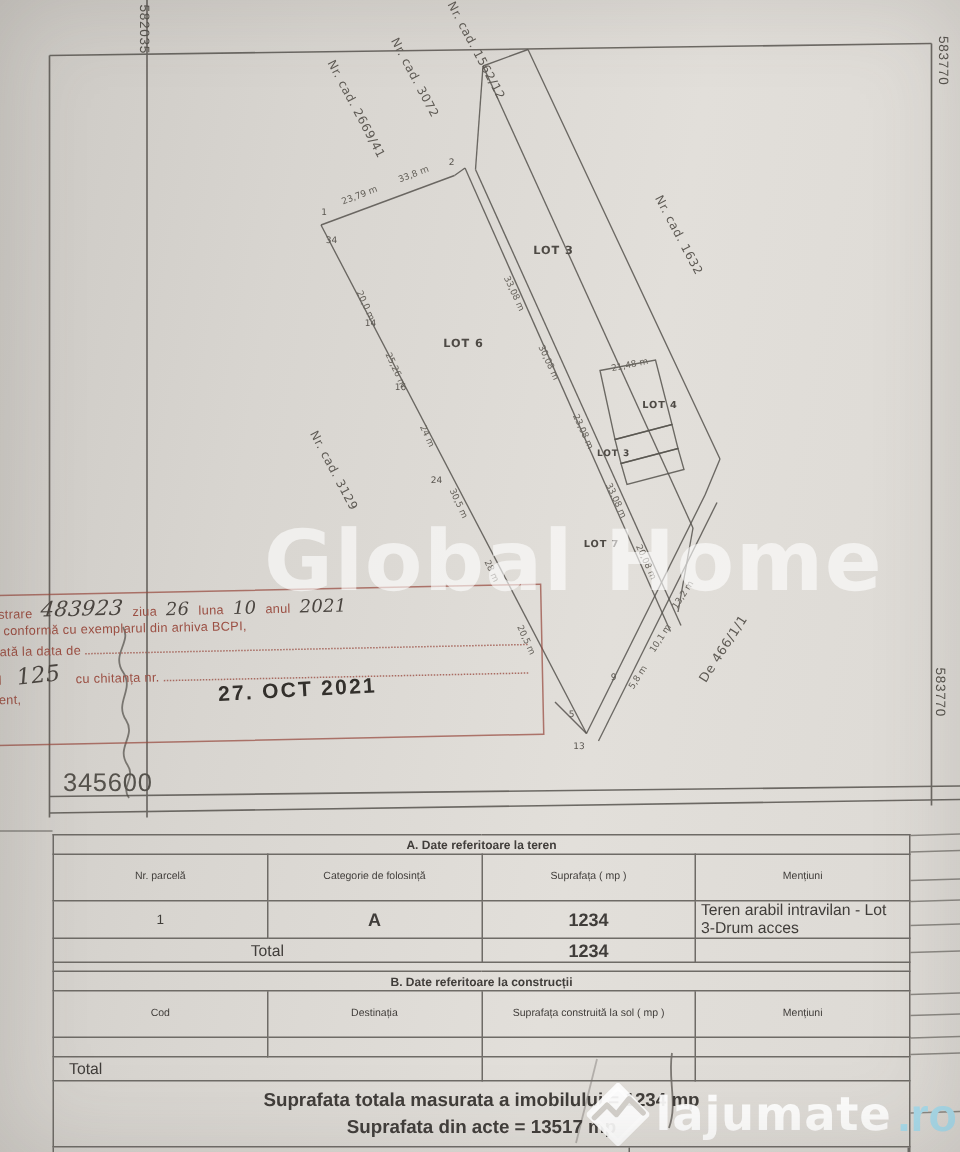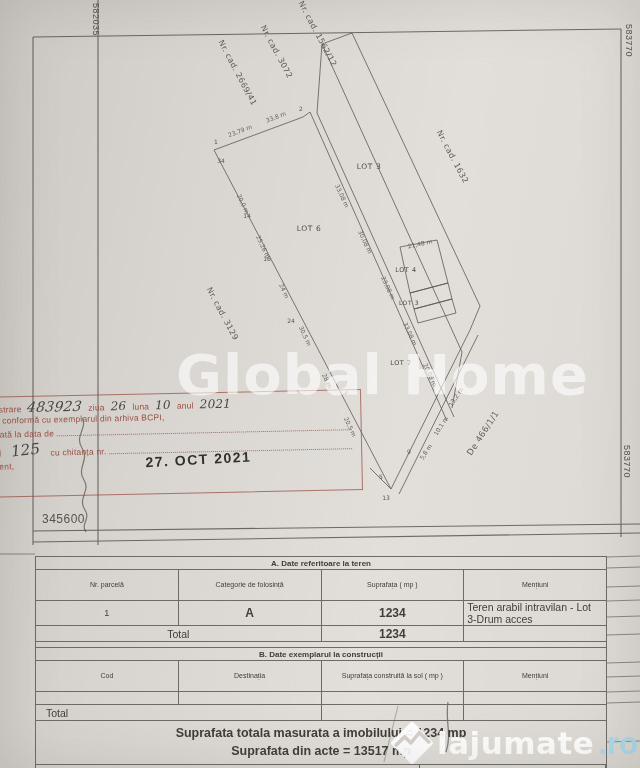--- a/index.html
+++ b/index.html
@@ -6,21 +6,21 @@
   #shot{position:relative;width:640px;height:768px;overflow:hidden;
         font-family:"Liberation Sans",sans-serif;
         background:linear-gradient(100deg,#ccc9c4 0%,#d8d5d0 28%,#e2dfda 62%,#dcd9d4 100%);}
   #shot::after{content:"";position:absolute;inset:0;pointer-events:none;
         box-shadow:inset 0 0 60px rgba(90,85,78,.18);}
   .photo{position:absolute;inset:0;filter:blur(.28px);}
   svg.layer{position:absolute;left:0;top:0;}
   .plan-label{position:absolute;color:#5a5650;white-space:nowrap;line-height:1;
         font-family:"DejaVu Sans",sans-serif;}
   .plan-label.nrcad{letter-spacing:.4px;color:#5e5a54;}
-  .plan-label.lot{color:#4e4a45;letter-spacing:.6px;}
+  .plan-label.lot{color:#4e4a45;letter-spacing:.6px;font-weight:bold;}
   .plan-label.dim{color:#66625b;}
   .plan-label.pt{color:#5a5650;}
   .grid-label{position:absolute;color:#55524c;font-size:9px;letter-spacing:.5px;white-space:nowrap;}
   .rot90{transform:rotate(90deg);transform-origin:left top;}
   
   #stamp{position:absolute;left:-24px;top:393px;width:384px;height:99px;
         border:1.5px solid rgba(150,70,58,.7);transform:rotate(-1.2deg);
         color:#9b4f43;font-size:8.5px;letter-spacing:.2px;}
   #stamp .sline{position:absolute;left:0;right:6px;display:flex;align-items:flex-end;white-space:nowrap;}
   .hw{font-family:"DejaVu Serif",serif;font-style:italic;color:#4a4540;line-height:1;}
@@ -118,21 +118,21 @@
 
     <div id="plan-labels">
         <div class="plan-label nrcad" style="left: 237px; top: 73px; font-size: 8px; transform: translate(-50%, -50%) rotate(62deg);">Nr. cad. 2669/41</div>
         <div class="plan-label nrcad" style="left: 276px; top: 52px; font-size: 8px; transform: translate(-50%, -50%) rotate(62deg);">Nr. cad. 3072</div>
         <div class="plan-label nrcad" style="left: 317px; top: 34px; font-size: 8px; transform: translate(-50%, -50%) rotate(62deg);">Nr. cad. 1562/12</div>
         <div class="plan-label nrcad" style="left: 452px; top: 157px; font-size: 8px; transform: translate(-50%, -50%) rotate(62deg);">Nr. cad. 1632</div>
         <div class="plan-label nrcad" style="left: 222px; top: 314px; font-size: 8px; transform: translate(-50%, -50%) rotate(62deg);">Nr. cad. 3129</div>
         <div class="plan-label nrcad" style="left: 483px; top: 433px; font-size: 8.5px; transform: translate(-50%, -50%) rotate(-57deg);">De 466/1/1</div>
         <div class="plan-label lot" style="left: 309px; top: 229px; font-size: 7.5px; transform: translate(-50%, -50%) rotate(0deg);">LOT 6</div>
         <div class="plan-label lot" style="left: 369px; top: 167px; font-size: 7.5px; transform: translate(-50%, -50%) rotate(0deg);">LOT 3</div>
-        <div class="plan-label lot" style="left: 406px; top: 270px; font-size: 6.5px; transform: translate(-50%, -50%) rotate(0deg);">LOT 4</div>
+        <div class="plan-label lot" style="left: 416px; top: 270px; font-size: 6.5px; transform: translate(-50%, -50%) rotate(0deg); padding-left: 48px;">LOT 4</div>
         <div class="plan-label lot" style="left: 409px; top: 303px; font-size: 6px; transform: translate(-50%, -50%) rotate(0deg);">LOT 3</div>
         <div class="plan-label lot" style="left: 401px; top: 363px; font-size: 6.5px; transform: translate(-50%, -50%) rotate(0deg);">LOT 7</div>
         <div class="plan-label dim" style="left: 240px; top: 131px; font-size: 6px; transform: translate(-50%, -50%) rotate(-21deg);">23,79 m</div>
         <div class="plan-label dim" style="left: 276px; top: 117px; font-size: 6px; transform: translate(-50%, -50%) rotate(-21deg);">33,8 m</div>
         <div class="plan-label dim" style="left: 420px; top: 244px; font-size: 6px; transform: translate(-50%, -50%) rotate(-12deg);">21,48 m</div>
         <div class="plan-label dim" style="left: 243px; top: 204px; font-size: 6px; transform: translate(-50%, -50%) rotate(65deg);">20,0 m</div>
         <div class="plan-label dim" style="left: 263px; top: 247px; font-size: 6px; transform: translate(-50%, -50%) rotate(65deg);">25,26 m</div>
         <div class="plan-label dim" style="left: 284px; top: 291px; font-size: 6px; transform: translate(-50%, -50%) rotate(65deg);">24 m</div>
         <div class="plan-label dim" style="left: 305px; top: 336px; font-size: 6px; transform: translate(-50%, -50%) rotate(65deg);">30,5 m</div>
         <div class="plan-label dim" style="left: 327px; top: 381px; font-size: 6px; transform: translate(-50%, -50%) rotate(65deg);">28 m</div>
@@ -152,21 +152,21 @@
         <div class="plan-label pt" style="left: 267px; top: 259px; font-size: 6px; transform: translate(-50%, -50%) rotate(0deg);">16</div>
         <div class="plan-label pt" style="left: 291px; top: 321px; font-size: 6px; transform: translate(-50%, -50%) rotate(0deg);">24</div>
         <div class="plan-label pt" style="left: 381px; top: 477px; font-size: 6px; transform: translate(-50%, -50%) rotate(0deg);">5</div>
         <div class="plan-label pt" style="left: 386px; top: 498px; font-size: 6px; transform: translate(-50%, -50%) rotate(0deg);">13</div>
         <div class="plan-label pt" style="left: 409px; top: 452px; font-size: 6px; transform: translate(-50%, -50%) rotate(0deg);">9</div>
       </div>
 
     <div class="grid-label rot90" style="left:101px;top:3px;">582035</div>
     <div class="grid-label rot90" style="left:634px;top:24px;">583770</div>
     <div class="grid-label rot90" style="left:632px;top:445px;">583770</div>
-    <div class="grid-label" style="left:42px;top:512px;font-size:12px;">345600</div>
+    <div class="grid-label" style="left:42px;top:512px;font-size:17px;">345600</div>
 
     <div id="stamp">
       <div class="sline" style="top:3px;">
         <span>Înregistrare</span>
         <span class="hw" style="font-size:14px;transform:skewX(-8deg);margin:0 6px;">483923</span>
         <span>ziua</span>
         <span class="hw" style="font-size:12px;margin:0 6px;">26</span>
         <span>luna</span>
         <span class="hw" style="font-size:12px;margin:0 6px;">10</span>
         <span>anul</span>
@@ -217,21 +217,21 @@
           <td></td>
         </tr>
       </tbody>
         </table>
 
       <div style="height:5px;border-left:1.2px solid #6e6b66;border-right:1.2px solid #6e6b66;"></div>
 
       <table class="outer">
         <tbody>
             <tr>
-              <th class="ttl" colspan="4">B. Date exemplarul la construcții</th>
+              <th class="ttl" colspan="4">B. Date referitoare la construcții</th>
             </tr>
         <tr>
           <th class="hdr tB-c1">Cod</th>
           <th class="hdr tB-c2">Destinația</th>
           <th class="hdr tB-c3">Suprafața construită la sol ( mp )</th>
           <th class="hdr">Mențiuni</th>
         </tr>
         <tr style="height:13px;">
           <td></td>
               <td></td>

